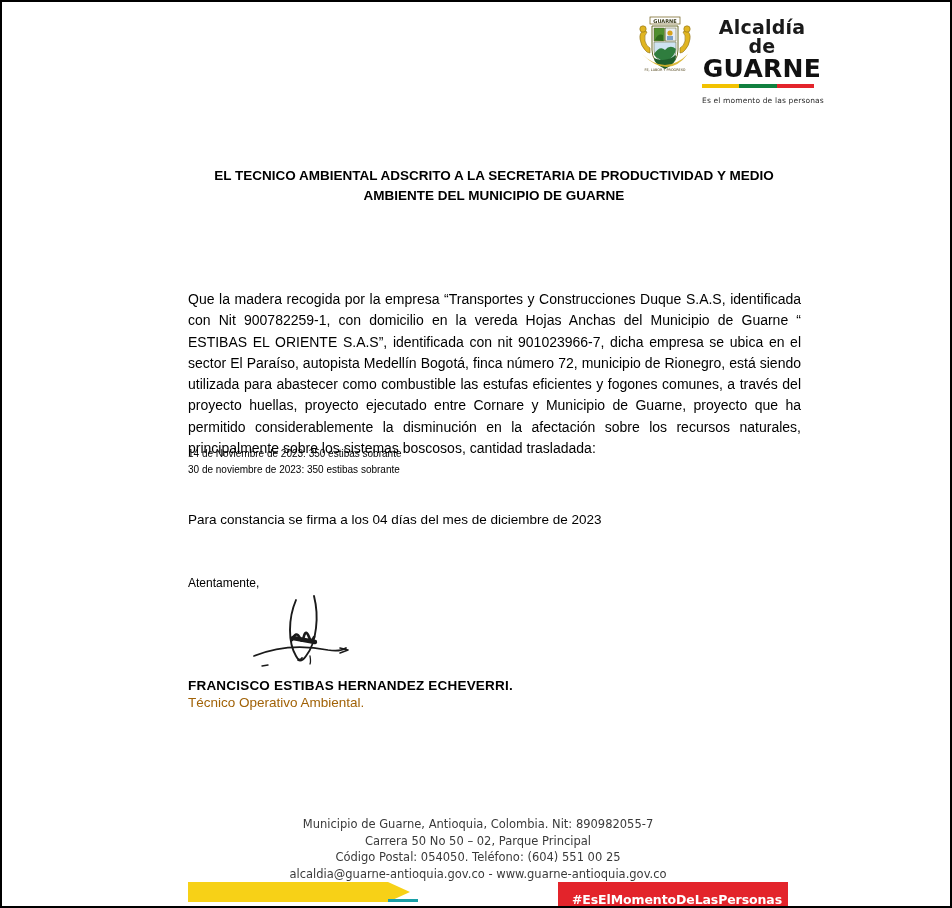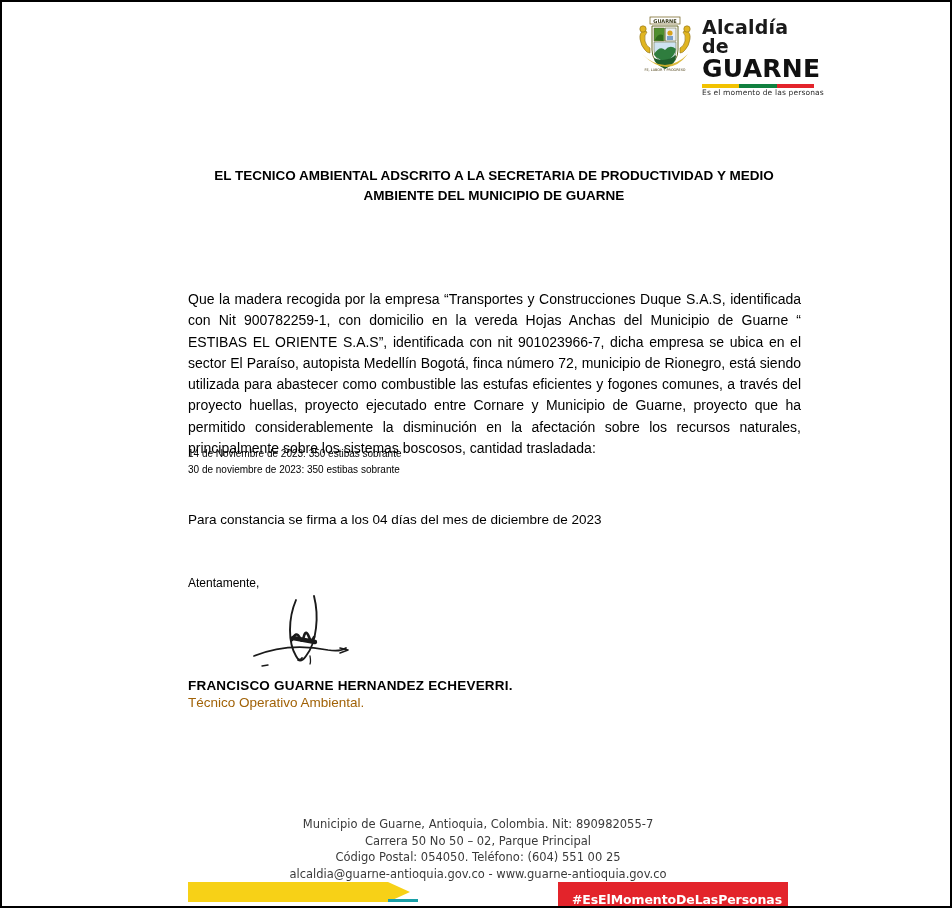--- a/index.html
+++ b/index.html
@@ -35,20 +35,21 @@
     width: 66px;
     height: 66px;
     flex: 0 0 66px;
   }
   .crest svg { display: block; }
 
   .logo-text {
     margin-left: 4px;
     padding-top: 4px;
     width: 120px;
+    text-align: center;
   }
   .logo-alcaldia {
     font-size: 19px;
     font-weight: bold;
     color: #1a1a1a;
     letter-spacing: 0.2px;
     line-height: 1;
     font-family: "DejaVu Sans", sans-serif;
   }
   .logo-guarne {
@@ -63,21 +64,21 @@
     display: flex;
     width: 112px;
     height: 4px;
     margin-top: 2px;
   }
   .logo-bar span { display: block; height: 100%; }
   .logo-tag {
     font-size: 7.5px;
     color: #2b2b2b;
     letter-spacing: 0.15px;
-    margin-top: 0;
+    margin-top: 8px;
     font-family: "DejaVu Sans", sans-serif;
     white-space: nowrap;
   }
 
   
   .doc-title {
     position: absolute;
     top: 164px;
     left: 186px;
     width: 612px;
@@ -301,21 +302,21 @@
         <path d="M40 50 q4 -10 8 -2 q2 6 4 -2 q2 -7 5 1 q2 6 5 0" stroke-width="2.6"></path>
         <path d="M41 48 l22 4" stroke-width="4.4"></path>
         <path d="M2 66 q34 -14 74 -6 q12 2 18 -2" stroke-width="1.7"></path>
         <path d="M88 58 l8 2 l-8 3" stroke-width="1.6"></path>
         <path d="M10 76 l6 -1" stroke-width="1.4"></path>
         <path d="M58 66 q1 6 0 8" stroke-width="1.3"></path>
       </g>
     </svg>
   </div>
 
-  <div class="signer-name">FRANCISCO GUARNE HERNANDEZ ECHEVERRI.</div>
+  <div class="signer-name">FRANCISCO ESTIBAS HERNANDEZ ECHEVERRI.</div>
   <div class="signer-role">Técnico Operativo Ambiental.</div>
 
   <div class="footer-contact">
     <div>Municipio de Guarne, Antioquia, Colombia. Nit: 890982055-7</div>
     <div>Carrera 50 No 50 – 02, Parque Principal</div>
     <div>Código Postal: 054050. Teléfono: (604) 551 00 25</div>
     <div>alcaldia@guarne-antioquia.gov.co  -  www.guarne-antioquia.gov.co</div>
   </div>
 
   <div class="footer-bar">

